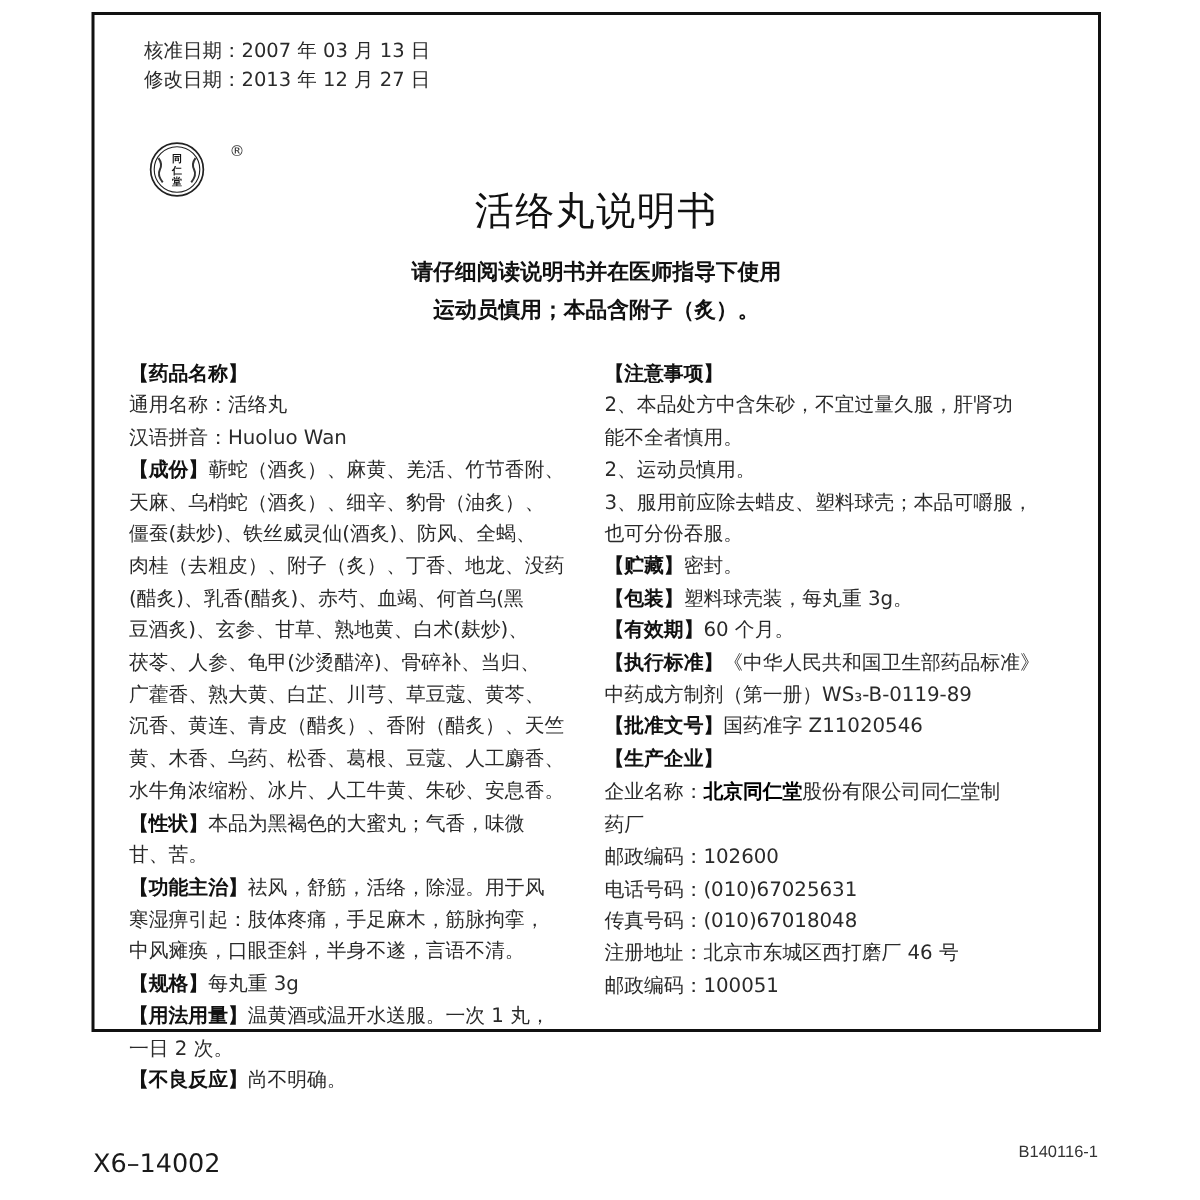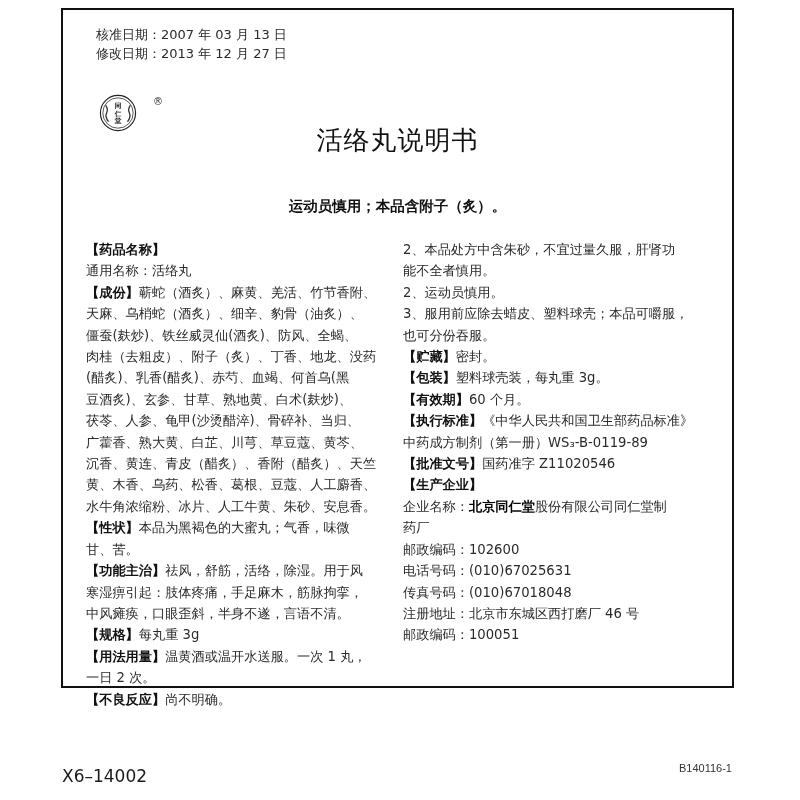--- a/index.html
+++ b/index.html
@@ -62,25 +62,27 @@
     <circle cx="20" cy="20" r="16" fill="none" stroke="#222" stroke-width="0.8"></circle>
     <path d="M7 12 q3 4 1 8 q-2 4 2 9" fill="none" stroke="#333" stroke-width="1.4"></path>
     <path d="M33 12 q-3 4 -1 8 q2 4 -2 9" fill="none" stroke="#333" stroke-width="1.4"></path>
     <text x="20" y="15" font-size="7" text-anchor="middle" fill="#111" font-weight="bold">同</text>
     <text x="20" y="23" font-size="7" text-anchor="middle" fill="#111" font-weight="bold">仁</text>
     <text x="20" y="31" font-size="7" text-anchor="middle" fill="#111" font-weight="bold">堂</text>
   </svg>
   <span class="reg">®</span>
 
   <div class="title">活络丸说明书</div>
+  <div class="sub1">请仔细阅读说明书并在医师指导下使用</div>
   <div class="sub2">运动员慎用；本品含附子（炙）。</div>
 
   <div class="col left">
     <div class="hd">【药品名称】</div>
     <div class="line">通用名称：活络丸</div>
+    <div class="line">汉语拼音：Huoluo  Wan</div>
     <div class="line"><span class="hd">【成份】</span><span>蕲蛇（酒炙）、麻黄、羌活、竹节香附、</span></div>
     <div class="line">天麻、乌梢蛇（酒炙）、细辛、豹骨（油炙）、</div>
     <div class="line">僵蚕(麸炒)、铁丝威灵仙(酒炙)、防风、全蝎、</div>
     <div class="line">肉桂（去粗皮）、附子（炙）、丁香、地龙、没药</div>
     <div class="line">(醋炙)、乳香(醋炙)、赤芍、血竭、何首乌(黑</div>
     <div class="line">豆酒炙)、玄参、甘草、熟地黄、白术(麸炒)、</div>
     <div class="line">茯苓、人参、龟甲(沙烫醋淬)、骨碎补、当归、</div>
     <div class="line">广藿香、熟大黄、白芷、川芎、草豆蔻、黄芩、</div>
     <div class="line">沉香、黄连、青皮（醋炙）、香附（醋炙）、天竺</div>
     <div class="line">黄、木香、乌药、松香、葛根、豆蔻、人工麝香、</div>
@@ -90,20 +92,21 @@
     <div class="line"><span class="hd">【功能主治】</span><span>祛风，舒筋，活络，除湿。用于风</span></div>
     <div class="line">寒湿痹引起：肢体疼痛，手足麻木，筋脉拘挛，</div>
     <div class="line">中风瘫痪，口眼歪斜，半身不遂，言语不清。</div>
     <div class="line"><span class="hd">【规格】</span><span>每丸重 3g</span></div>
     <div class="line"><span class="hd">【用法用量】</span><span>温黄酒或温开水送服。一次 1 丸，</span></div>
     <div class="line">一日 2 次。</div>
     <div class="line"><span class="hd">【不良反应】</span><span>尚不明确。</span></div>
   </div>
 
   <div class="col right">
+    <div class="hd">【注意事项】</div>
     <div class="line">2、本品处方中含朱砂，不宜过量久服，肝肾功</div>
     <div class="line">能不全者慎用。</div>
     <div class="line">2、运动员慎用。</div>
     <div class="line">3、服用前应除去蜡皮、塑料球壳；本品可嚼服，</div>
     <div class="line">也可分份吞服。</div>
     <div class="line"><span class="hd">【贮藏】</span><span>密封。</span></div>
     <div class="line"><span class="hd">【包装】</span><span>塑料球壳装，每丸重 3g。</span></div>
     <div class="line"><span class="hd">【有效期】</span><span>60 个月。</span></div>
     <div class="line"><span class="hd">【执行标准】</span><span>《中华人民共和国卫生部药品标准》</span></div>
     <div class="line">中药成方制剂（第一册）WS₃-B-0119-89</div>

